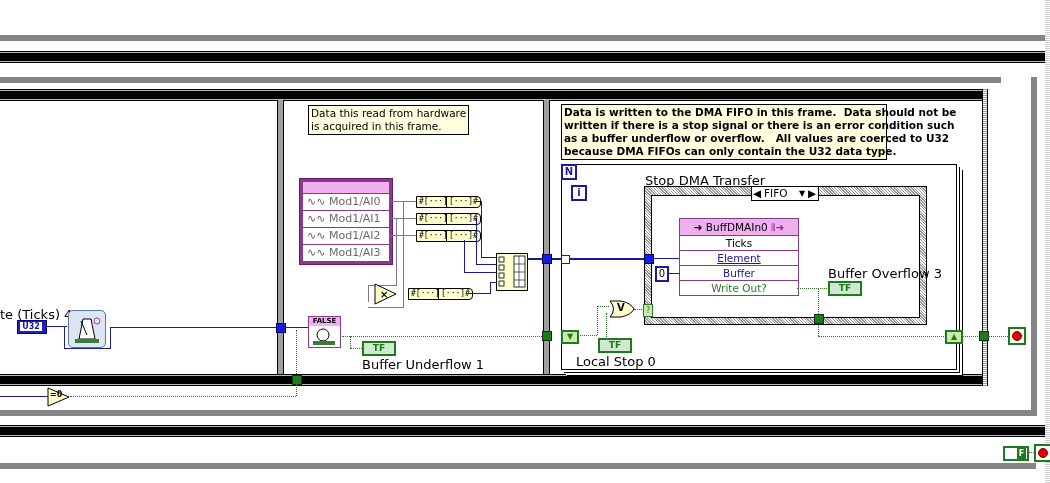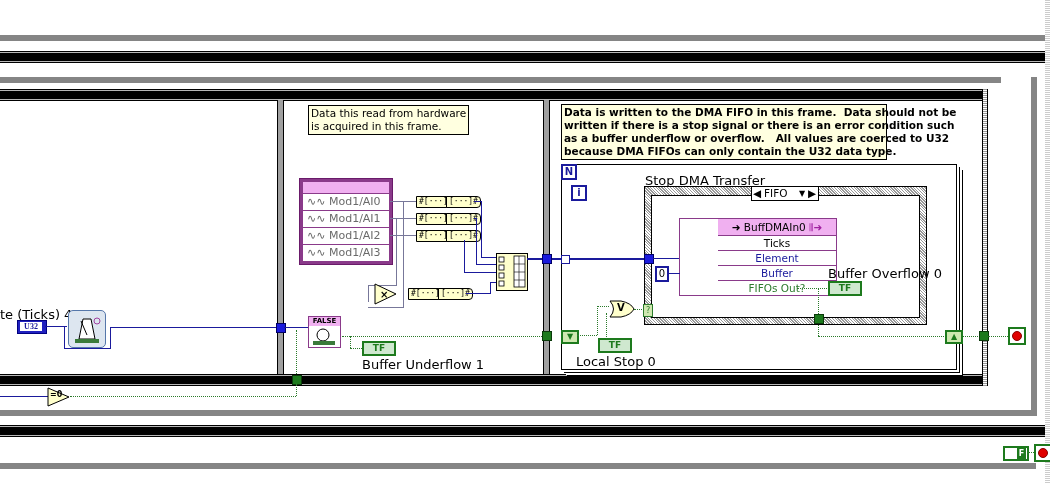--- a/index.html
+++ b/index.html
@@ -53,21 +53,21 @@
 <div class="frame-div" style="left:982px;top:89px;width:4px;height:297px;background:repeating-linear-gradient(0deg,#999 0 1px,#fff 1px 2px);"></div>
 
 <div class="film" style="left:0;top:425px;width:1050px;">
   <div class="film-holes" style="background:repeating-linear-gradient(90deg,#b8b8b8 0 4px,#000 4px 5px,#fff 5px 8px,#000 8px 9px,#b8b8b8 9px 12px);"></div>
 </div>
 <div class="gray-bar" style="left:0;top:463px;width:1036px;height:6px;"></div>
 <div class="abs" style="left:1045px;top:0;width:5px;height:483px;background:repeating-linear-gradient(0deg,#ccc 0 1px,#fff 1px 2px);"></div>
 
 <div class="label" style="left:0;top:307px;">te (Ticks) 4</div>
 <div class="abs" style="left:17px;top:320px;width:28px;height:12px;background:#2020c0;border:1px solid #000080;">
-  <span style="display:block;margin:1px 4px 0 2px;background:#fff;color:#1a1a9c;font-size:8px;font-weight:bold;line-height:9px;text-align:center;font-family:Liberation Serif, serif;">U32</span>
+  <span style="display:block;margin:1px 4px 0 2px;background:#fff;color:#1a1a9c;font-size:8px;font-weight:bold;line-height:9px;text-align:center;">U32</span>
 </div>
 <div class="wire-blue" style="left:45px;top:326px;width:22px;height:1px;"></div>
 <div class="wire-blue" style="left:64px;top:326px;width:1px;height:22px;"></div>
 <div class="wire-blue" style="left:64px;top:348px;width:46px;height:1px;"></div>
 <div class="abs" style="left:68px;top:310px;width:36px;height:36px;border:1px solid #5577aa;border-radius:5px;background:#dde6f0;">
   <svg width="36" height="36" viewBox="0 0 36 36">
     <polygon points="10,28 14,8 22,8 26,28" fill="#fff" stroke="#000"></polygon>
     <line x1="18" y1="24" x2="12" y2="10" stroke="#000"></line>
     <rect x="6" y="28" width="24" height="4" fill="#3a7a3a"></rect>
     <circle cx="28" cy="10" r="3" fill="none" stroke="#a040a0"></circle>
@@ -186,34 +186,34 @@
   <span style="position:absolute;left:1px;">◀</span>
   <span style="position:absolute;left:12px;">FIFO</span>
   <span style="position:absolute;left:47px;font-size:8px;">▼</span>
   <span style="position:absolute;left:56px;">▶</span>
 </div>
 <div class="abs" style="left:643px;top:304px;width:8px;height:11px;border:1px solid #2b7a2b;background:#cfe8b0;color:#2b7a2b;font-size:8px;line-height:11px;text-align:center;">?</div>
 
 <div class="tunnel-blue" style="left:644px;top:254px;"></div>
 <div class="wire-blue" style="left:653px;top:258px;width:27px;height:1px;"></div>
 
-<div class="fifo-node" style="left:679px;top:218px;padding-left:38px;">
+<div class="fifo-node" style="left:679px;top:218px;">
   <div style="height:16px;background:#f0b0f0;text-align:center;font-size:10.5px;line-height:16px;">
     <span>➜ </span><span>BuffDMAIn0</span><span style="color:#a020a0;"> ⫴➜</span>
   </div>
   <div class="fifo-row">Ticks</div>
-  <div class="fifo-row" style="color:#1a1a9c;">Element</div>
+  <div class="fifo-row" style="color:#1a1a9c;text-decoration:underline;">Element</div>
   <div class="fifo-row" style="color:#1a1a9c;">Buffer</div>
-  <div class="fifo-row" style="color:#2b7a2b;">FIFOs Out?</div>
+  <div class="fifo-row" style="color:#2b7a2b;">Write Out?</div>
 </div>
 <div class="abs" style="left:655px;top:266px;width:10px;height:12px;border:2px solid #1a1a9c;font-size:10px;line-height:12px;text-align:center;background:#fff;">0</div>
 <div class="wire-blue" style="left:669px;top:273px;width:11px;height:1px;"></div>
 
 <div class="abs" style="left:797px;top:288px;width:30px;height:0;border-top:1px dotted #2b7a2b;"></div>
-<div class="label" style="left:828px;top:266px;">Buffer Overflow 0</div>
+<div class="label" style="left:828px;top:266px;">Buffer Overflow 3</div>
 <div class="ind-bool" style="left:828px;top:281px;">TF</div>
 <div class="abs" style="left:818px;top:288px;width:0;height:48px;border-left:1px dotted #2b7a2b;"></div>
 <div class="tunnel-green" style="left:814px;top:314px;"></div>
 <div class="abs" style="left:818px;top:336px;width:168px;height:0;border-top:1px dotted #2b7a2b;"></div>
 
 <div class="abs" style="left:561px;top:330px;width:14px;height:10px;border:2px solid #1d7a1d;background:#cfe8b0;font-size:8px;line-height:10px;text-align:center;color:#1d7a1d;">▼</div>
 <div class="abs" style="left:945px;top:330px;width:14px;height:10px;border:2px solid #1d7a1d;background:#cfe8b0;font-size:8px;line-height:10px;text-align:center;color:#1d7a1d;">▲</div>
 <div class="tunnel-green" style="left:979px;top:331px;"></div>
 <div class="abs" style="left:988px;top:336px;width:20px;height:0;border-top:1px dotted #2b7a2b;"></div>
 <div class="stop-btn" style="left:1008px;top:327px;"></div>

